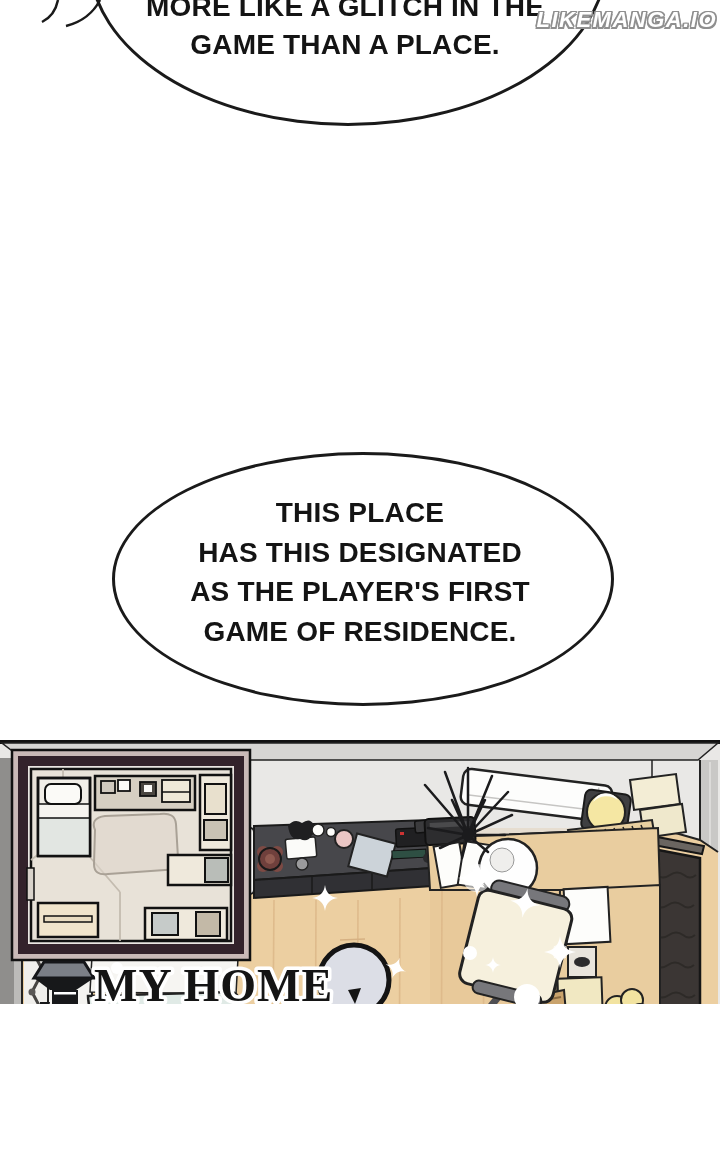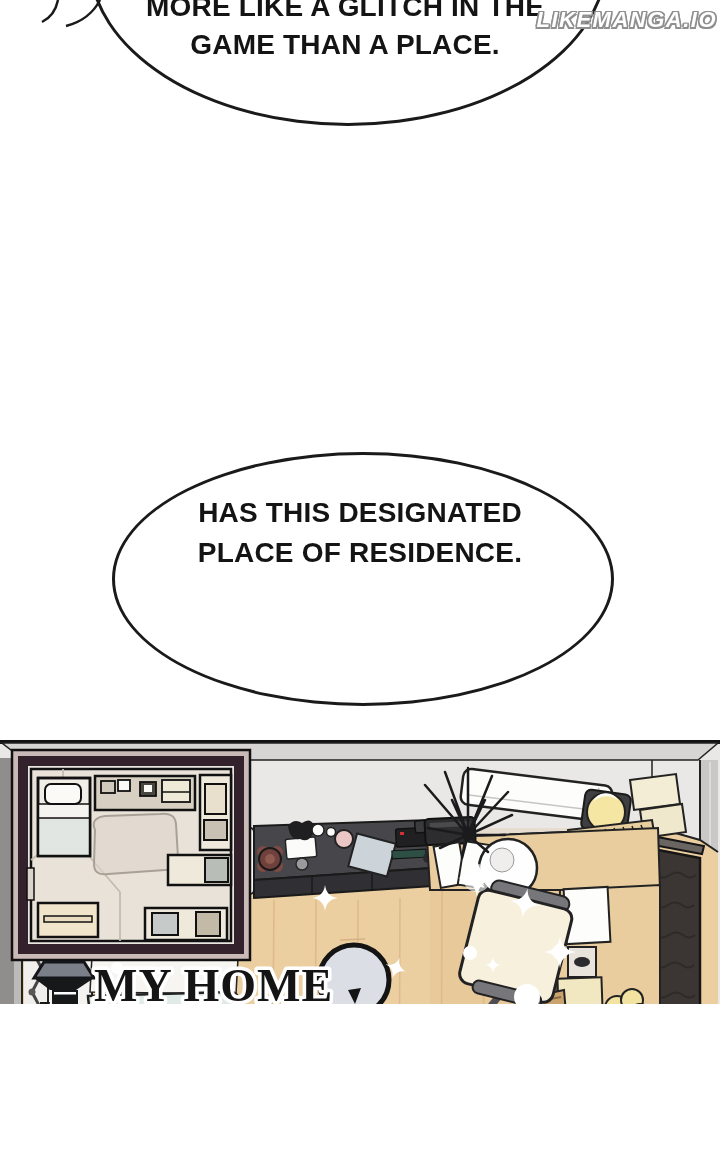--- a/index.html
+++ b/index.html
@@ -42,22 +42,24 @@
     <path d="M18,0 C16,10 10,18 2,22" fill="none" stroke="#1a1a1a" stroke-width="2.5"></path>
     <path d="M60,0 C54,12 42,22 26,26" fill="none" stroke="#1a1a1a" stroke-width="2.5"></path>
   </svg>
   <div class="bubble-text bubble-text-top">
     <div>MORE LIKE A GLITCH IN THE</div>
     <div>GAME THAN A PLACE.</div>
   </div>
 
   <div class="bubble bubble-mid"></div>
   <div class="bubble-text bubble-text-mid">
+    <div>THIS PLACE</div>
     <div>HAS THIS DESIGNATED</div>
-    <div>PLACE OF RESIDENCE.</div>
+    <div>AS THE PLAYER'S FIRST</div>
+    <div>GAME OF RESIDENCE.</div>
   </div>
 
   <svg class="panel" viewBox="0 0 720 412">
     <defs>
       <path id="sp" d="M0,-1 C0.08,-0.4 0.4,-0.08 1,0 C0.4,0.08 0.08,0.4 0,1 C-0.08,0.4 -0.4,0.08 -1,0 C-0.4,-0.08 -0.08,-0.4 0,-1 Z"></path>
     </defs>
 
     <g>
       <rect x="0" y="0" width="720" height="412" fill="#e9e8e6"></rect>
       <path d="M0,2 L720,2" stroke="#111" stroke-width="4"></path>

